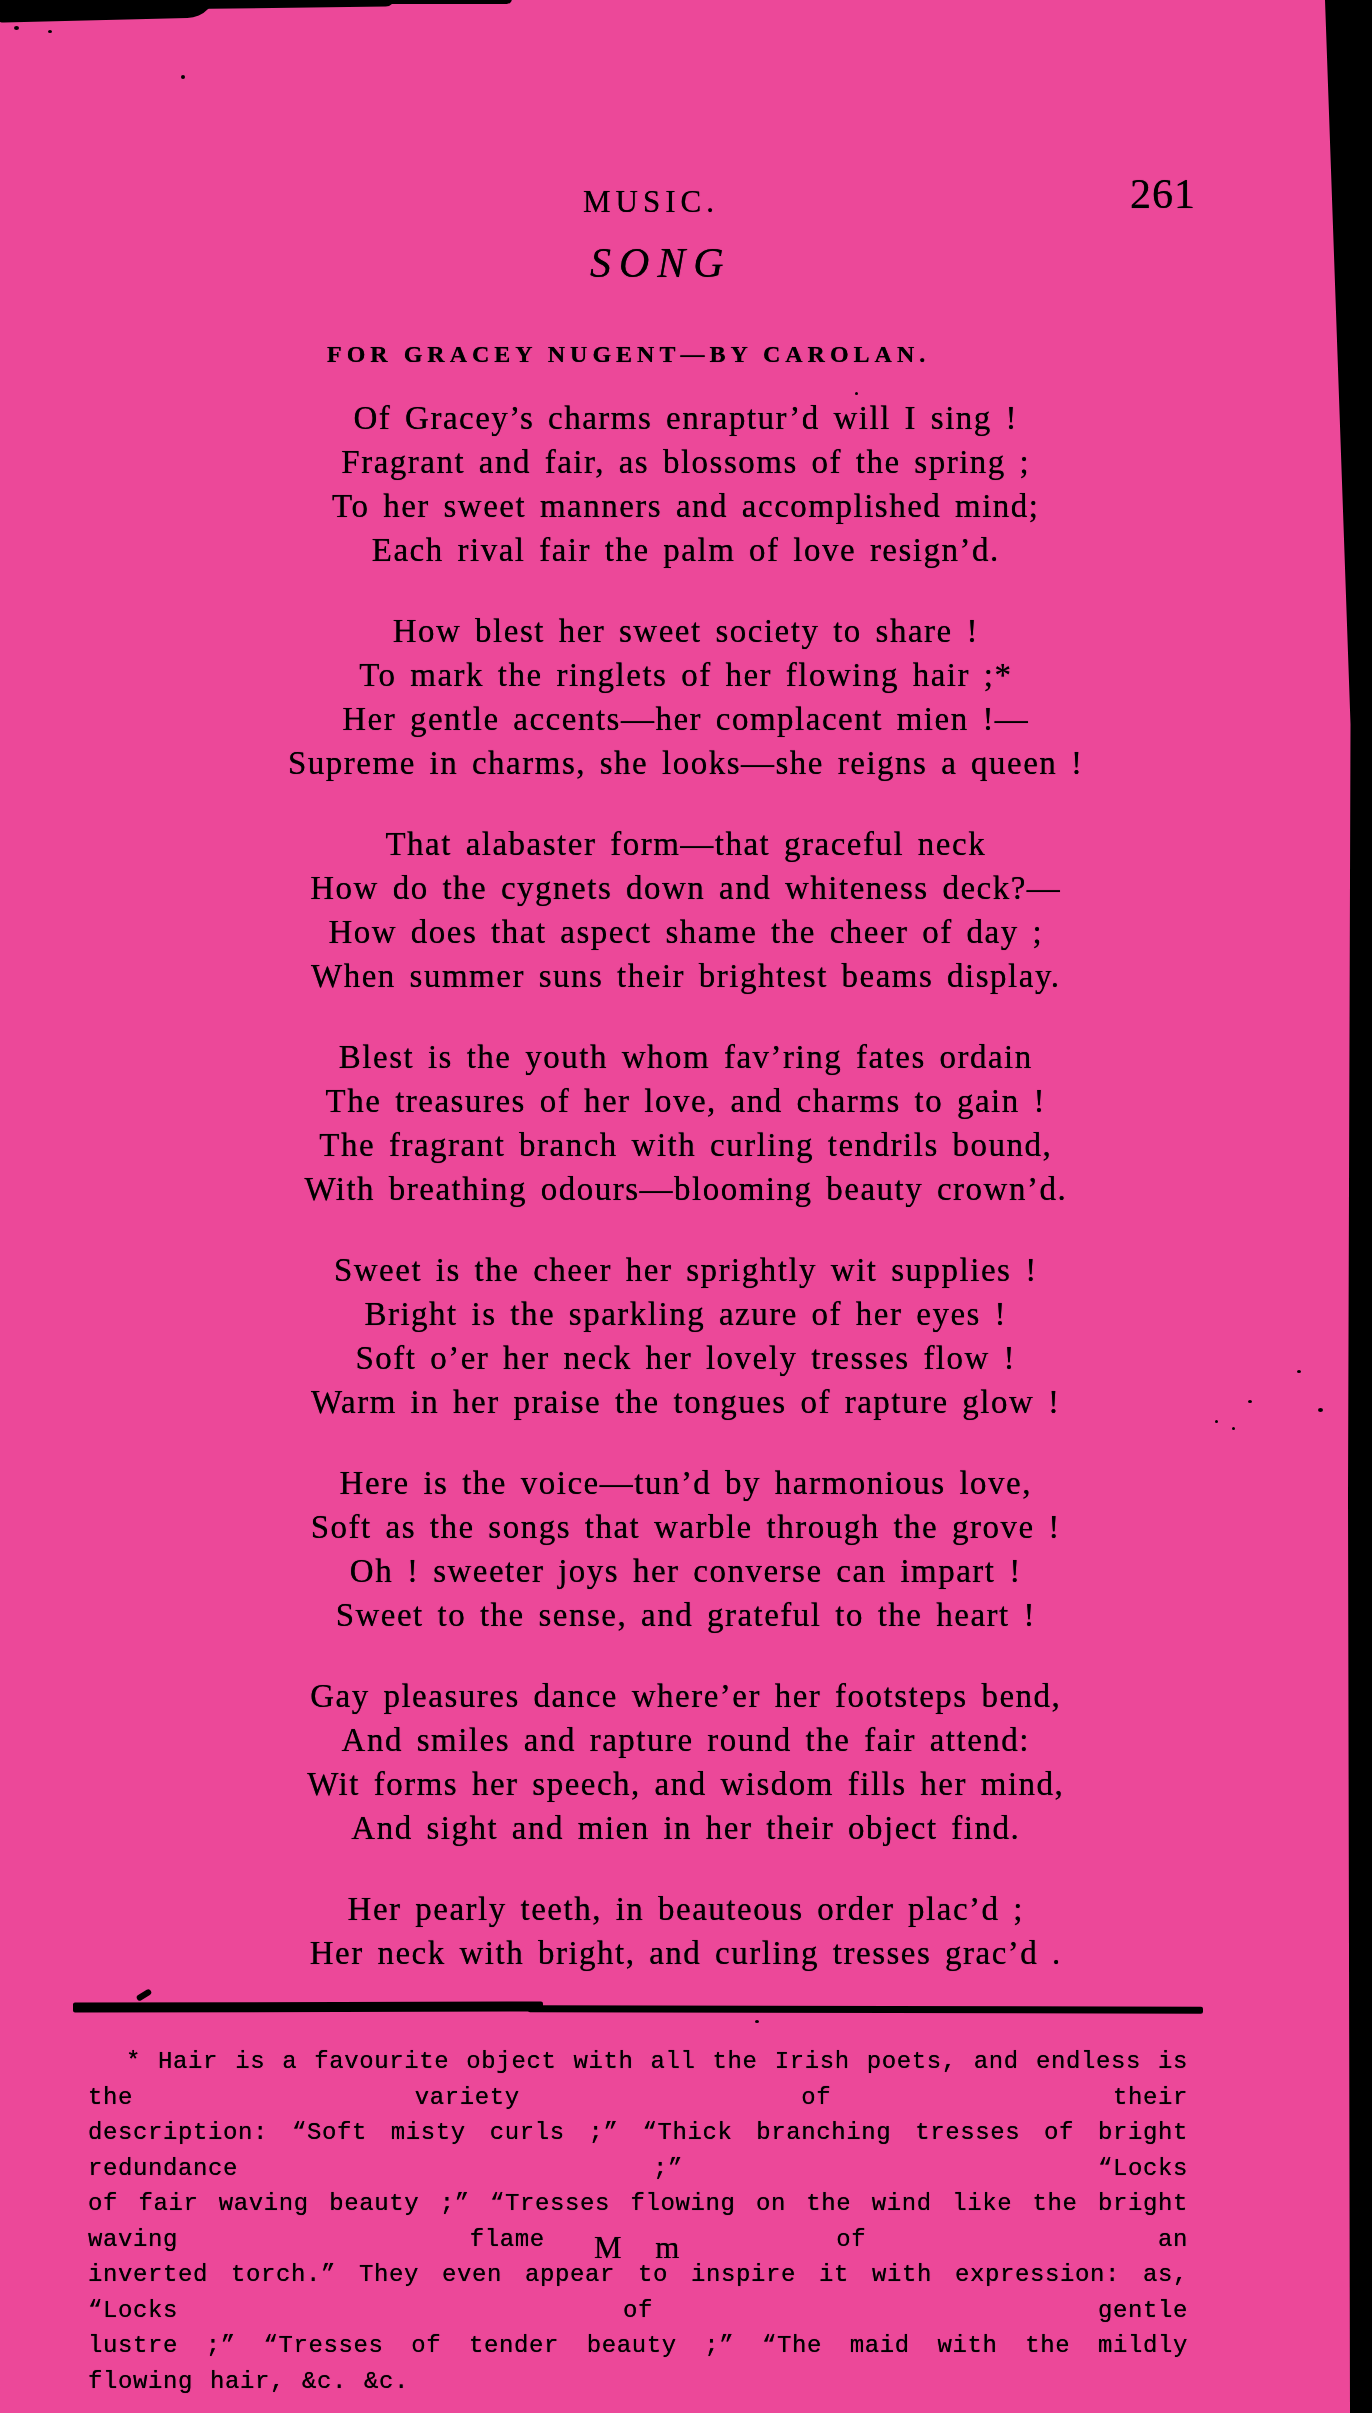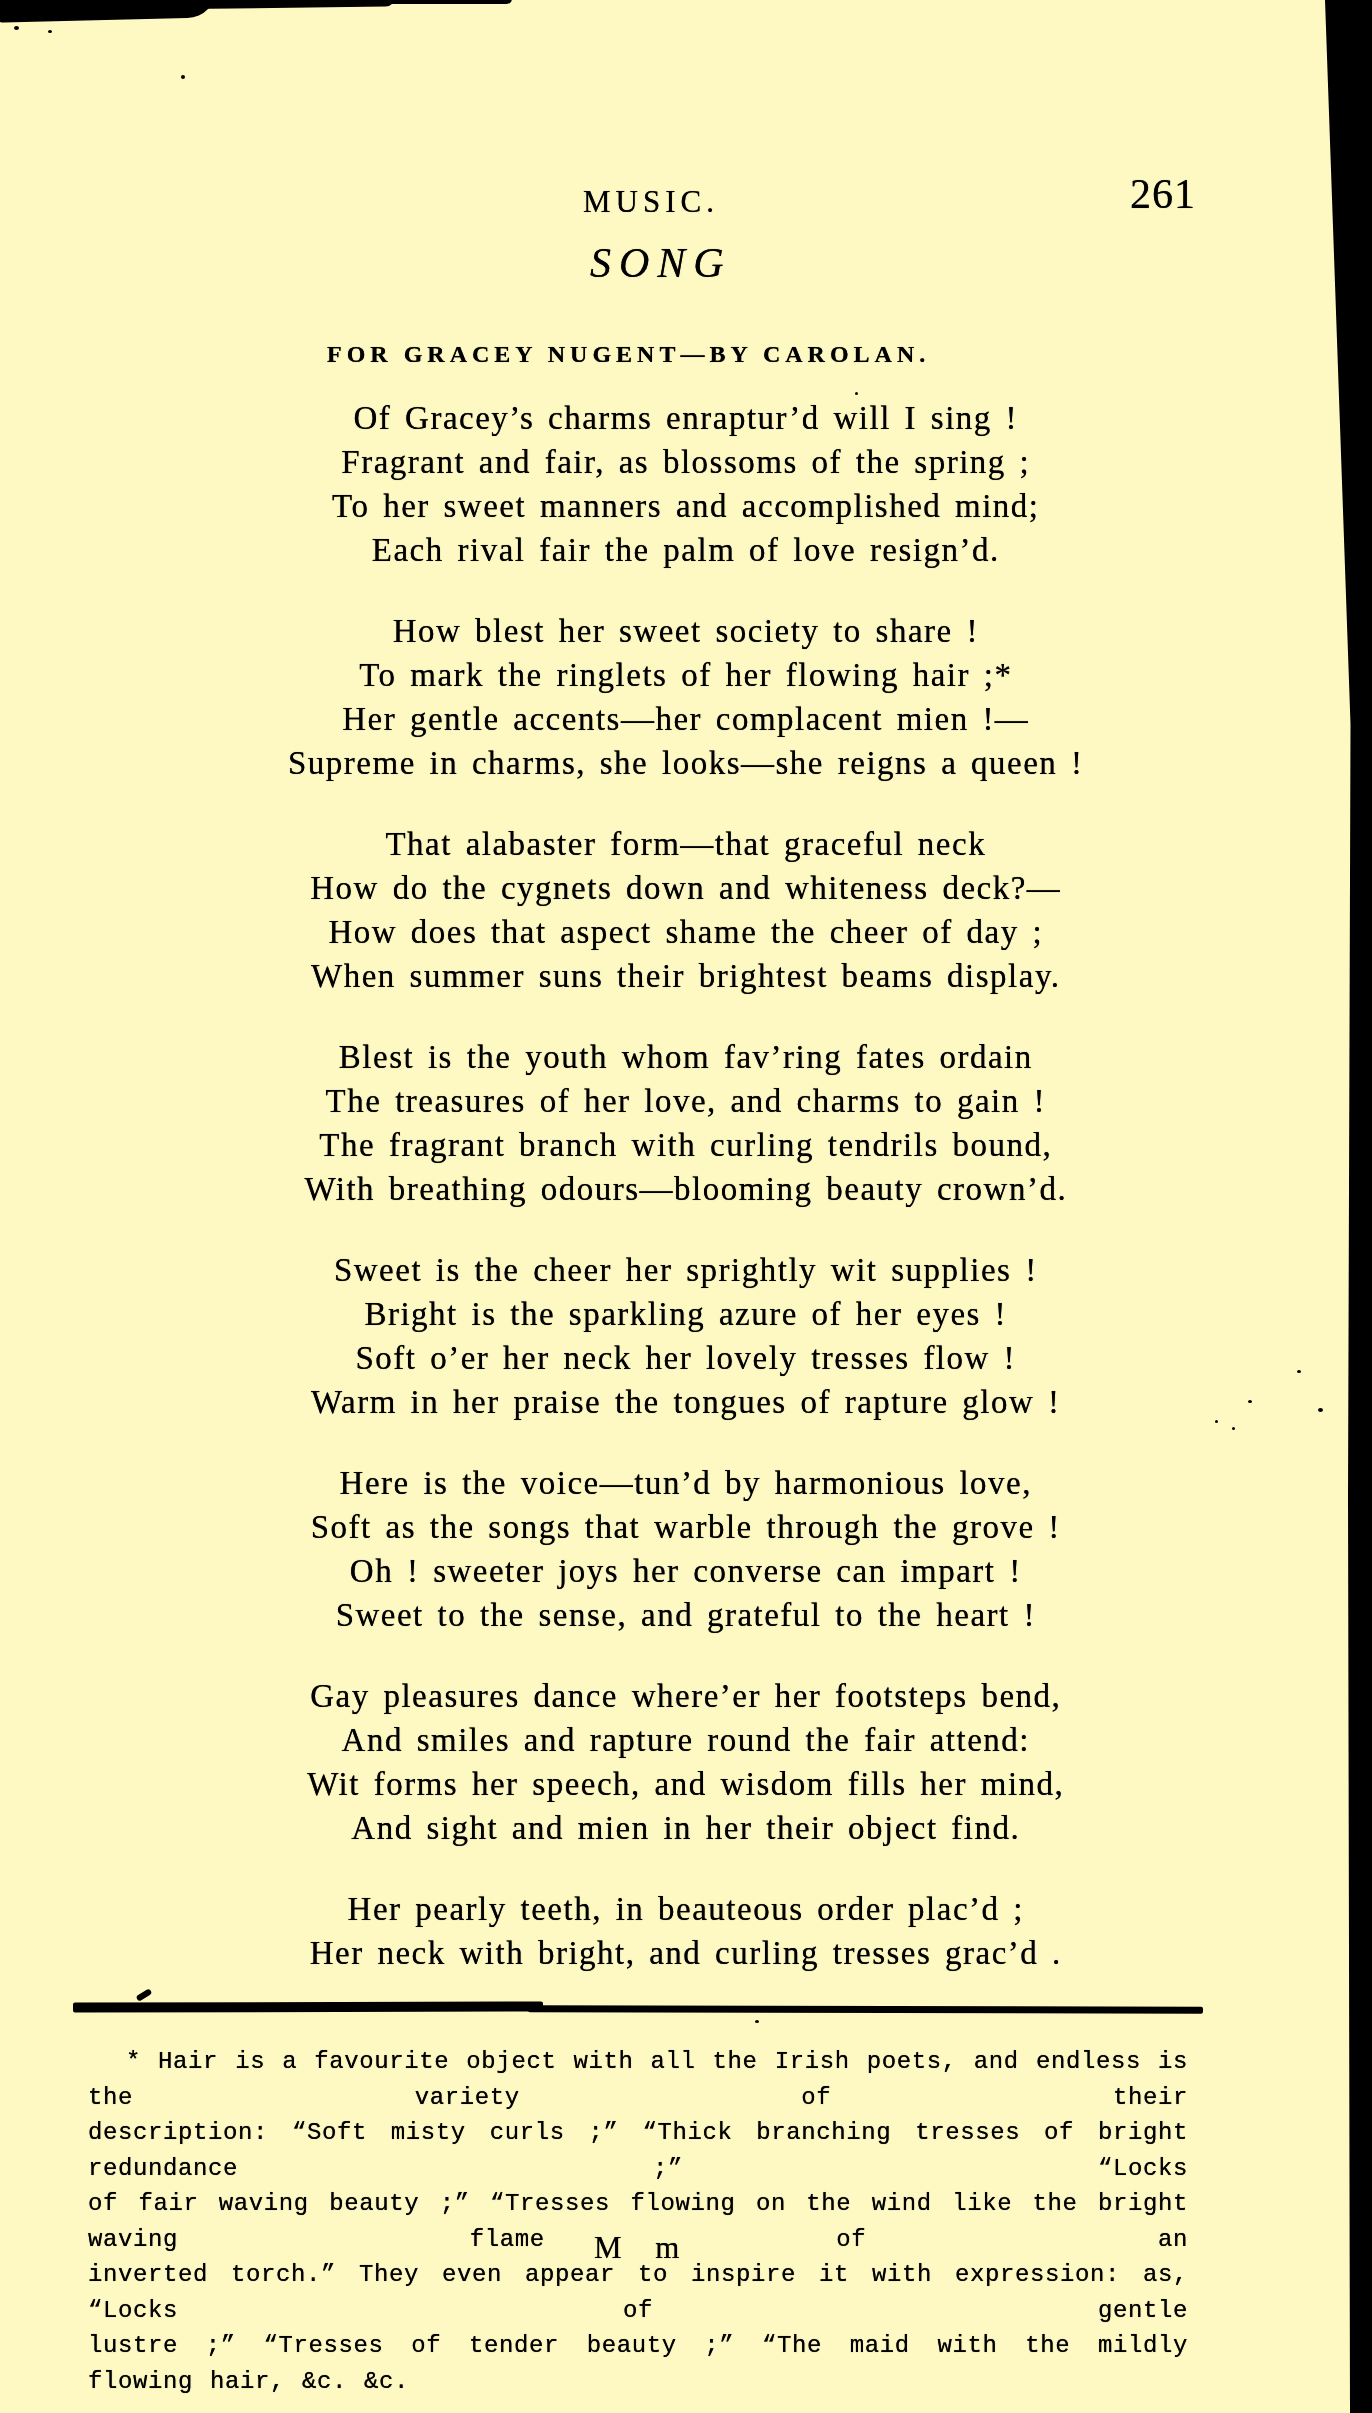--- a/index.html
+++ b/index.html
@@ -1,19 +1,19 @@
 <!DOCTYPE html>
 <html><head>
 <meta charset="utf-8">
 <style>
   html,body{margin:0;padding:0;background:#ffffff;}
   .page{
     position:relative;
     width:1372px;height:2413px;
-    background:#fef9c3;
+    background:#ec4899;
     color:#000;
     font-family:"Liberation Serif","DejaVu Serif",serif;
     overflow:hidden;
   }
   .ink{color:#000;text-shadow:0 0 .7px rgba(0,0,0,.85);}
   
   .running-title{
     position:absolute;left:583px;top:184px;
     font-size:31px;letter-spacing:5px;white-space:nowrap;
   }

